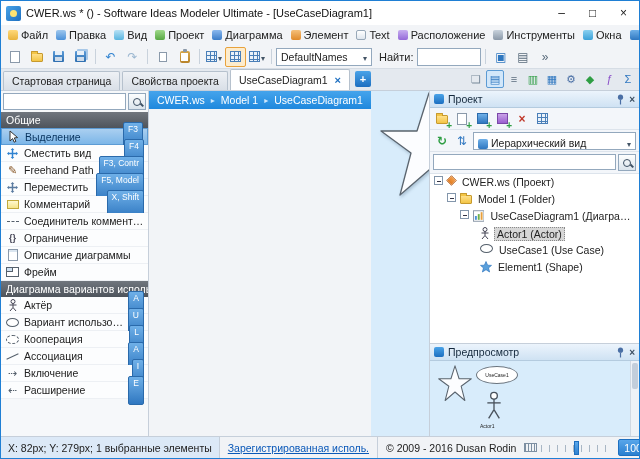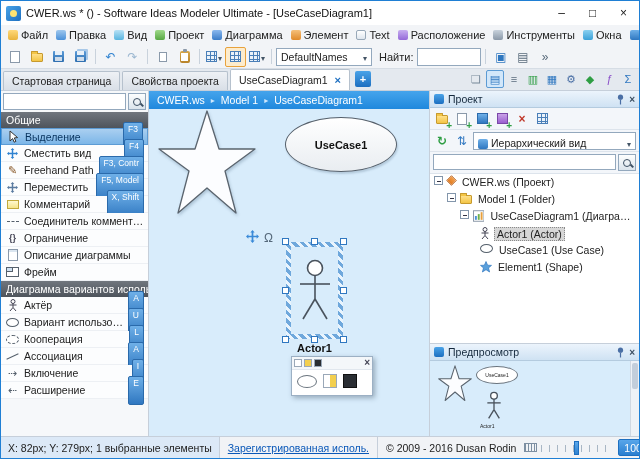--- a/index.html
+++ b/index.html
@@ -72,21 +72,21 @@
 .tbx{width:148px;background:#f6f8fa;border-right:1px solid #c6cfda;display:flex;flex-direction:column;flex:none}
 .tbx-search{display:flex;gap:2px;padding:2px;flex:none}
 .tbx-search .inp{flex:1;min-width:0;height:17px}
 .gh{height:16px;background:linear-gradient(#70767e,#4e545c);color:#fff;display:flex;align-items:center;padding:0 5px;font-size:10.5px;flex:none;white-space:nowrap;overflow:hidden}
 .ti{height:17px;display:flex;align-items:center;gap:4px;padding:0 4px;background:#fcfdfe;border-bottom:1px solid #edf0f4;font-size:10.5px;flex:none}
 .ti.on{background:linear-gradient(#aacff0,#7cb6e8);border:1px solid #5c9bd4;color:#08335e}
 .tii{width:15px;height:14px;display:flex;align-items:center;justify-content:center;flex:none}
 .tlab{white-space:nowrap;overflow:hidden;text-overflow:ellipsis}
 .bdg{margin-left:auto;background:linear-gradient(#6fb0e8,#2f77c0);color:#fff;font-size:8.5px;line-height:11px;height:29px;padding:1px 4px 0;border-radius:2px;white-space:nowrap;flex:none;border:1px solid #2a6aab}
 
-.cwrap{flex:1;display:flex;flex-direction:column;min-width:0}
+.cwrap{flex:1;display:flex;min-width:0}
 .bc{height:18px;background:linear-gradient(#45a4ec,#1f88dd);color:#fff;display:flex;align-items:center;gap:6px;padding:0 8px;flex:none;white-space:nowrap;font-size:10.5px}
 .bcsep{font-size:8px;color:#cfe8fd}
 .canvas{flex:1;position:relative;background:#d8ecfb;overflow:hidden}
 .star{position:absolute;left:8px;top:0;filter:drop-shadow(1px 2px 1.5px rgba(40,70,100,.25))}
 .uc{position:absolute;left:136px;top:8px;width:112px;height:55px;border:1px solid #56606b;border-radius:50%;background:linear-gradient(#ffffff,#e9edf1);display:flex;align-items:center;justify-content:center;font-weight:bold;font-size:11px;color:#111;box-shadow:1px 2px 2px rgba(40,70,100,.2)}
 .mini{position:absolute;left:97px;top:121px;display:flex;gap:5px;align-items:center}
 .asel{position:absolute;left:137px;top:133px;width:57px;height:97px;background:repeating-linear-gradient(45deg,#6fa8dc 0 3px,#e9f4fd 3px 6px)}
 .ain{position:absolute;left:5px;top:5px;right:5px;bottom:5px;background:#d8ecfb;display:flex;align-items:center;justify-content:center}
 .hnd{position:absolute;width:7px;height:7px;background:#fff;border:1px solid #2f77c0}
 .h-tl{top:-4px;left:-4px}.h-tc{top:-4px;left:50%;margin-left:-4px}.h-tr{top:-4px;right:-4px}

